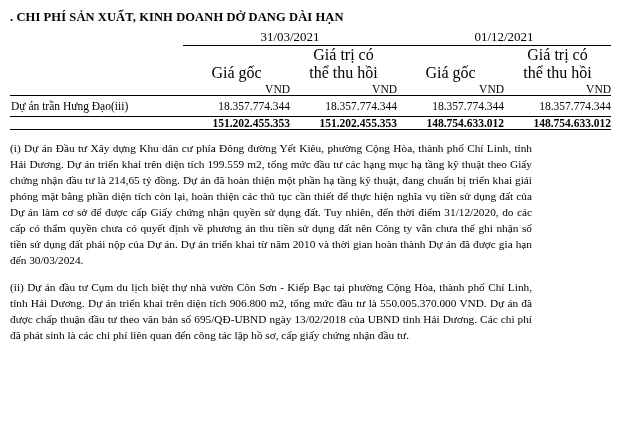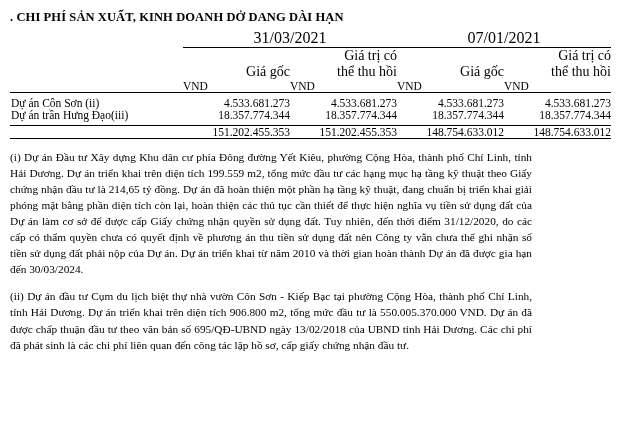--- a/index.html
+++ b/index.html
@@ -40,41 +40,41 @@
   }
   .col-label { width: 173px; }
   .col-num { width: 107px; }
   .num {
     text-align: right;
     padding-right: 3px;
     white-space: nowrap;
   }
   .hdr-date {
     text-align: center;
-    font-size: 16px;
+    font-size: 13px;
     padding-bottom: 2px;
   }
   .hdr-sub {
-    text-align: right;
-    font-size: 14px;
+    text-align: center;
+    font-size: 16px;
     line-height: 1.15;
     padding: 2px 2px 2px 2px;
   }
   .hdr-unit {
-    text-align: left;
+    text-align: right;
     font-size: 11.5px;
     padding: 2px 3px 2px 0;
     margin-top: 28px;
   }
   .rule-top { border-top: 1.1px solid #000; }
   .rule-bottom { border-bottom: 1.1px solid #000; }
   .row-item td { padding: 2.6px 0 2.6px 0; }
   .row-item .label { padding-left: 1px; white-space: nowrap; }
   .total td {
-    font-weight: normal;
+    font-weight: bold;
     padding: 3px 0 3px 0;
   }
   .spacer-row td { height: 4px; }
   .notes {
     margin: 10px 6px 0 6px;
     font-size: 11.3px;
     line-height: 1.42;
     text-align: justify;
   }
   .notes p { margin: 0 0 11px 0; }
@@ -91,21 +91,21 @@
       <col class="col-label">
       <col class="col-num">
       <col class="col-num">
       <col class="col-num">
       <col class="col-num">
     </colgroup>
     <tbody>
       <tr>
         <td></td>
         <td class="hdr-date rule-bottom" colspan="2">31/03/2021</td>
-        <td class="hdr-date rule-bottom" colspan="2">07/01/2021</td>
+        <td class="hdr-date rule-bottom" colspan="2">01/12/2021</td>
       </tr>
       <tr>
         <td></td>
         <td class="hdr-sub">
           <div>Giá gốc</div>
           <div></div>
         </td>
         <td class="hdr-sub">
           <div>Giá trị có</div>
           <div>thể thu hồi</div>
@@ -125,27 +125,20 @@
         <td class="hdr-unit">VND</td>
         <td class="hdr-unit">VND</td>
         <td class="hdr-unit">VND</td>
       </tr>
 
       <tr class="spacer-row">
           <td colspan="5"></td>
         </tr>
 
       <tr class="row-item">
-        <td class="label">Dự án Côn Sơn (ii)</td>
-        <td class="num">4.533.681.273</td>
-        <td class="num">4.533.681.273</td>
-        <td class="num">4.533.681.273</td>
-        <td class="num">4.533.681.273</td>
-      </tr>
-      <tr class="row-item">
         <td class="label">Dự án trần Hưng Đạo(iii)</td>
         <td class="num">18.357.774.344</td>
         <td class="num">18.357.774.344</td>
         <td class="num">18.357.774.344</td>
         <td class="num">18.357.774.344</td>
       </tr>
 
       <tr class="spacer-row">
           <td colspan="5"></td>
         </tr>

